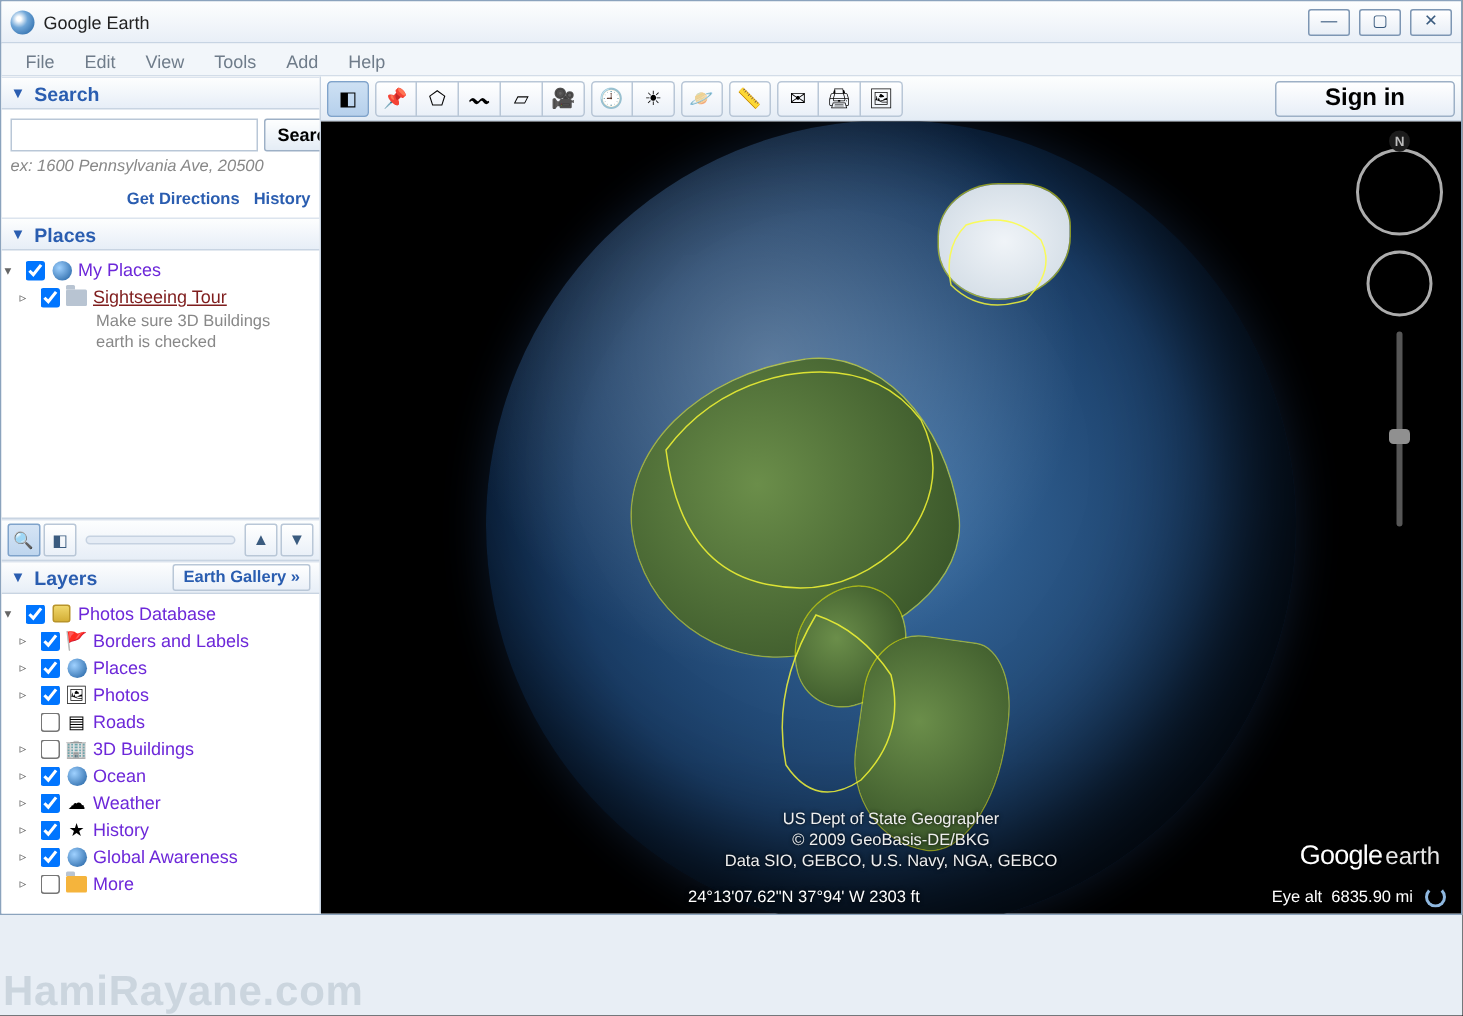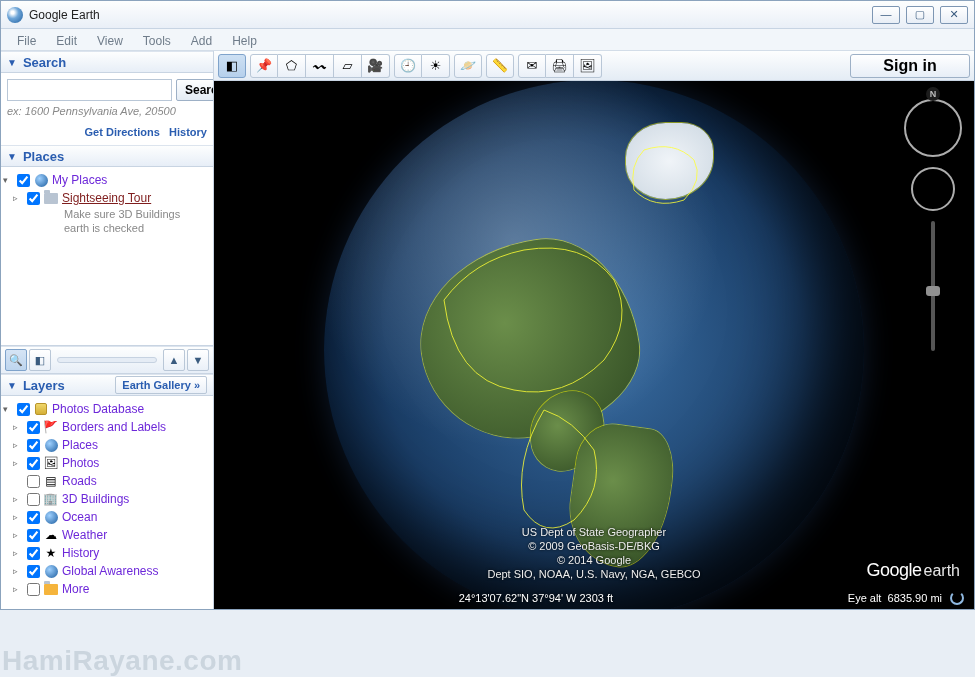--- a/index.html
+++ b/index.html
@@ -321,22 +321,21 @@
           </div>
           <div class="nav-ring small"></div>
           <div class="nav-slider">
               <div class="handle"></div>
             </div>
         </div>
 
         <div class="attrib">
           <div>US Dept of State Geographer</div>
           <div>© 2009 GeoBasis-DE/BKG</div>
-          <div>© 2014 Google</div>
-          <div>Dept SIO, NOAA, U.S. Navy, NGA, GEBCO</div>
+          <div>Data SIO, GEBCO, U.S. Navy, NGA, GEBCO</div>
         </div>
 
         <div class="ge-logo">
           <span class="g">Google</span><span class="e">earth</span>
         </div>
 
         <div class="statusbar">
           <span class="coords">24°13'07.62"N  37°94' W  2303 ft</span>
           <span class="eye">
             <span>Eye alt</span>&nbsp;

